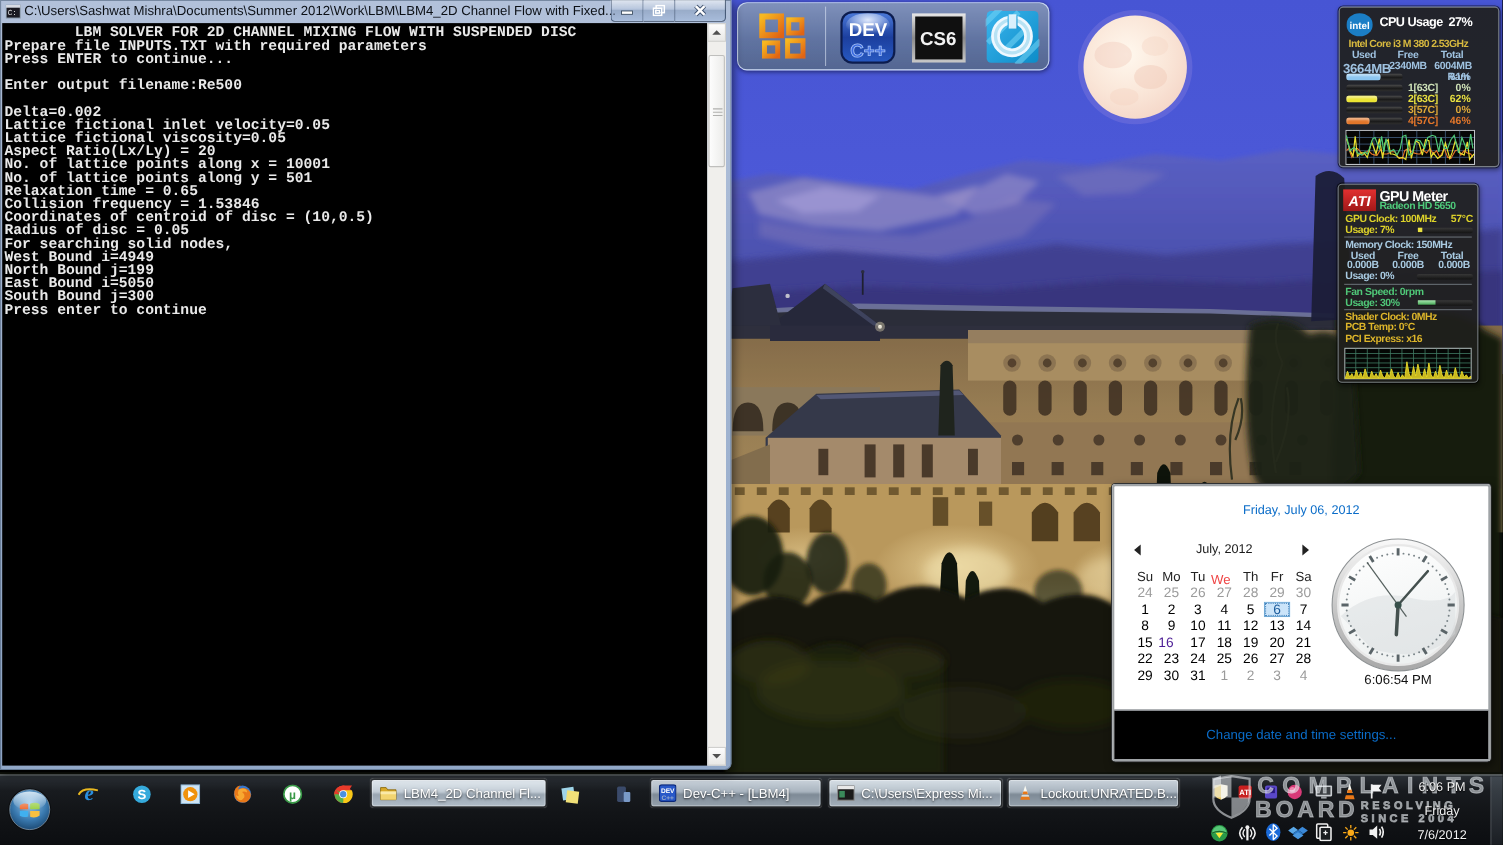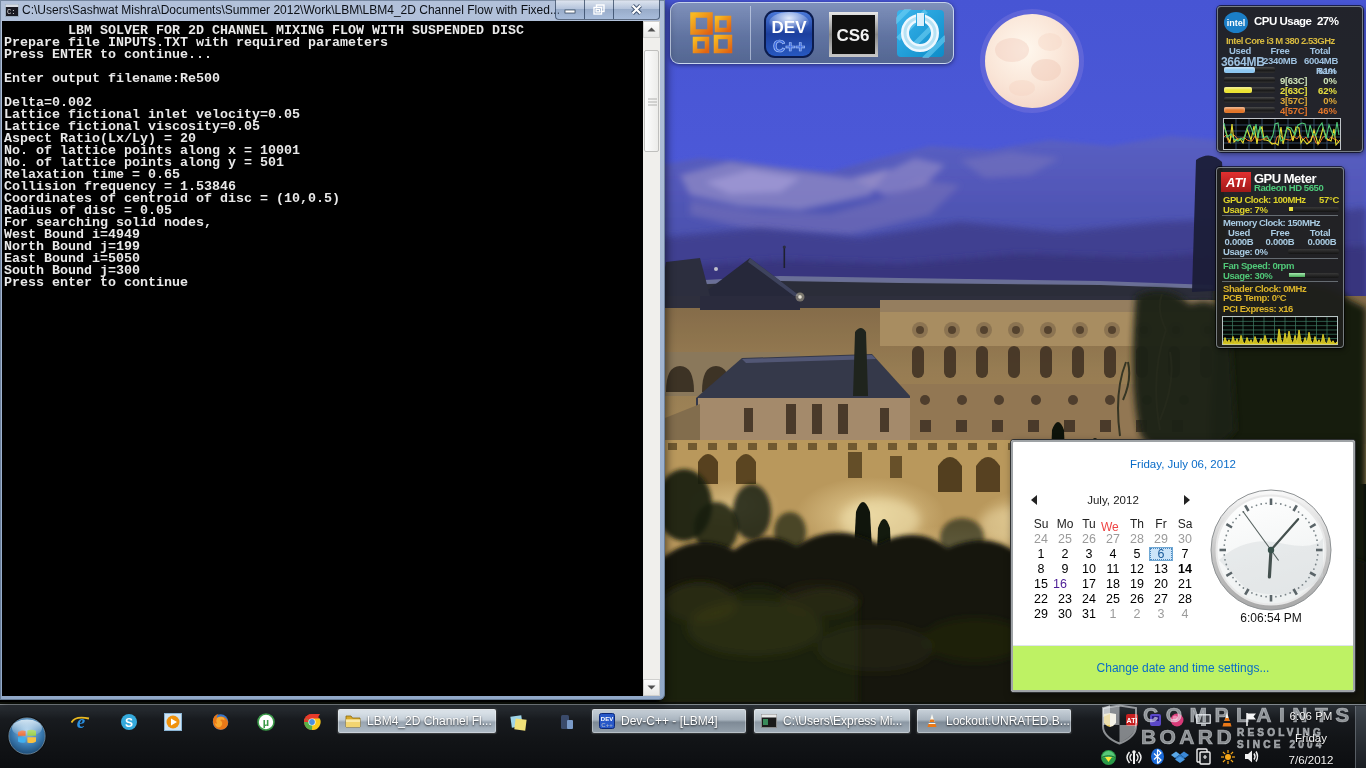--- a/index.html
+++ b/index.html
@@ -38,21 +38,21 @@
 
 .gadget{position:absolute;background:rgba(32,31,28,.92);border:1px solid rgba(190,200,210,.55);
  border-radius:4px;box-shadow:0 0 0 1px rgba(0,0,0,.6),1px 2px 5px rgba(0,0,0,.45);color:#fff;}
 #cpug{left:1217px;top:6px;width:144px;height:144px;}
 #gpug{left:1216px;top:167px;width:126px;height:179px;}
 .gtxt{position:absolute;white-space:nowrap;font-weight:bold;}
 
 
 #calpop{position:absolute;left:1011px;top:440px;width:344px;height:252px;background:#fff;
  border-radius:3px;box-shadow:0 0 0 1px #2f3133, inset 0 0 0 2px #9fa3a6, 2px 3px 9px rgba(0,0,0,.55);}
-#calfoot{position:absolute;left:2px;bottom:2px;width:340px;height:44px;background:#bef264;border-top:1px solid #dfe5ec;}
+#calfoot{position:absolute;left:2px;bottom:2px;width:340px;height:44px;background:#000000;border-top:1px solid #dfe5ec;}
 
 
 #taskbar{position:absolute;left:0;top:705px;width:1366px;height:63px;
  background:linear-gradient(#2b3036,#181b1f 22%,#121417 55%,#0c0e11);}
 #tbtopline{position:absolute;left:0;top:703.5px;width:1366px;height:1.5px;background:rgba(190,200,210,.65);}
 .winbtn{position:absolute;top:708px;height:26px;border-radius:3px;box-sizing:border-box;
  border:1px solid rgba(0,0,0,.75);box-shadow:inset 0 0 0 1px rgba(255,255,255,.35),0 0 1px rgba(255,255,255,.25);
  background:linear-gradient(#c9d2da,#a9b4bf 45%,#7e8a96 55%,#95a1ac);
  color:#fff;font-size:12px;display:flex;align-items:center;white-space:nowrap;overflow:hidden;}
 .winbtn .lbl{text-shadow:0 1px 2px rgba(0,0,0,.8);}
@@ -374,21 +374,21 @@
 <div class="gtxt" style="left:87px;top:37.5px;width:30px;text-align:center;font-size:9.5px;letter-spacing:-0.3px;color:#9fc2e0;">Total</div>
 <div class="gtxt" style="left:3px;top:47.5px;width:38px;text-align:left;font-size:12px;letter-spacing:-0.3px;color:#9fc2e0;">3664MB</div>
 <div class="gtxt" style="left:43px;top:47.5px;width:38px;text-align:center;font-size:9.5px;letter-spacing:-0.3px;color:#9fc2e0;">2340MB</div>
 <div class="gtxt" style="left:84px;top:47.5px;width:38px;text-align:center;font-size:9.5px;letter-spacing:-0.3px;color:#9fc2e0;">6004MB</div>
 <div class="abs" style="left:6px;top:60px;width:51px;height:6px;border-radius:2px;background:linear-gradient(#4c4c4c,#1a1a1a 55%,#303030);">
         <div style="position:absolute;left:0;top:0;width:31px;height:6px;border-radius:2px;background:linear-gradient(#8cc6f0,#8cc6f0);box-shadow:inset 0 2px 2px rgba(255,255,255,.45);"></div>
       </div>
 <div class="gtxt" style="left:62px;top:57.5px;font-size:9.5px;letter-spacing:-0.3px;color:#9fc2e0;padding-left:36px;">Ram</div>
 <div class="gtxt" style="left:88px;top:57.5px;width:31px;text-align:right;font-size:9.5px;color:#9fc2e0;">61%</div>
 <div class="abs" style="left:6px;top:70px;width:51px;height:6px;border-radius:2px;background:linear-gradient(#4c4c4c,#1a1a1a 55%,#303030);"></div>
-<div class="gtxt" style="left:62px;top:67.5px;font-size:9.5px;letter-spacing:-0.3px;color:#cfe2b8;">9[63C]</div>
+<div class="gtxt" style="left:62px;top:67.5px;font-size:9.5px;letter-spacing:-0.3px;color:#cfe2b8;">1[63C]</div>
 <div class="gtxt" style="left:88px;top:67.5px;width:31px;text-align:right;font-size:9.5px;color:#cfe2b8;">0%</div>
 <div class="abs" style="left:6px;top:80px;width:51px;height:6px;border-radius:2px;background:linear-gradient(#4c4c4c,#1a1a1a 55%,#303030);">
         <div style="position:absolute;left:0;top:0;width:28px;height:6px;border-radius:2px;background:linear-gradient(#ece433,#ece433);box-shadow:inset 0 2px 2px rgba(255,255,255,.45);"></div>
       </div>
 <div class="gtxt" style="left:62px;top:77.5px;font-size:9.5px;letter-spacing:-0.3px;color:#e8e040;">2[63C]</div>
 <div class="gtxt" style="left:88px;top:77.5px;width:31px;text-align:right;font-size:9.5px;color:#e8e040;">62%</div>
 <div class="abs" style="left:6px;top:90px;width:51px;height:6px;border-radius:2px;background:linear-gradient(#4c4c4c,#1a1a1a 55%,#303030);"></div>
 <div class="gtxt" style="left:62px;top:87.5px;font-size:9.5px;letter-spacing:-0.3px;color:#dda838;">3[57C]</div>
 <div class="gtxt" style="left:88px;top:87.5px;width:31px;text-align:right;font-size:9.5px;color:#dda838;">0%</div>
 <div class="abs" style="left:6px;top:100px;width:51px;height:6px;border-radius:2px;background:linear-gradient(#4c4c4c,#1a1a1a 55%,#303030);">
@@ -504,21 +504,21 @@
 <div class="gtxt" style="left:90px;top:106.5px;width:24px;height:14.5px;text-align:center;font-weight:normal;font-size:12.5px;line-height:14px;color:#000;">4</div>
 <div class="gtxt" style="left:114px;top:106.5px;width:24px;height:14.5px;text-align:center;font-weight:normal;font-size:12.5px;line-height:14px;color:#000;">5</div>
 <div class="gtxt" style="left:138px;top:106.5px;width:24px;height:14.5px;text-align:center;font-weight:normal;font-size:12.5px;line-height:14px;color:#000;background:#cbe4f9;box-shadow:inset 0 0 0 1px #70a8d4;outline:1px dotted #4a88c0;outline-offset:-2.5px;color:#1a5a9a;">6</div>
 <div class="gtxt" style="left:162px;top:106.5px;width:24px;height:14.5px;text-align:center;font-weight:normal;font-size:12.5px;line-height:14px;color:#000;">7</div>
 <div class="gtxt" style="left:18px;top:121.5px;width:24px;height:14.5px;text-align:center;font-weight:normal;font-size:12.5px;line-height:14px;color:#000;">8</div>
 <div class="gtxt" style="left:42px;top:121.5px;width:24px;height:14.5px;text-align:center;font-weight:normal;font-size:12.5px;line-height:14px;color:#000;">9</div>
 <div class="gtxt" style="left:66px;top:121.5px;width:24px;height:14.5px;text-align:center;font-weight:normal;font-size:12.5px;line-height:14px;color:#000;">10</div>
 <div class="gtxt" style="left:90px;top:121.5px;width:24px;height:14.5px;text-align:center;font-weight:normal;font-size:12.5px;line-height:14px;color:#000;">11</div>
 <div class="gtxt" style="left:114px;top:121.5px;width:24px;height:14.5px;text-align:center;font-weight:normal;font-size:12.5px;line-height:14px;color:#000;">12</div>
 <div class="gtxt" style="left:138px;top:121.5px;width:24px;height:14.5px;text-align:center;font-weight:normal;font-size:12.5px;line-height:14px;color:#000;">13</div>
-<div class="gtxt" style="left:162px;top:121.5px;width:24px;height:14.5px;text-align:center;font-weight:bold;font-size:12.5px;line-height:14px;color:#000;">14</div>
+<div class="gtxt" style="left:162px;top:121.5px;width:24px;height:14.5px;text-align:center;font-weight:normal;font-size:12.5px;line-height:14px;color:#000;">14</div>
 <div class="gtxt" style="left:18px;top:136.5px;width:24px;height:14.5px;text-align:center;font-weight:normal;font-size:12.5px;line-height:14px;color:#000;">15</div>
 <div class="gtxt" style="left:42px;top:136.5px;width:24px;height:14.5px;text-align:left;font-weight:normal;font-size:12.5px;line-height:14px;color:#4c1d95;">16</div>
 <div class="gtxt" style="left:66px;top:136.5px;width:24px;height:14.5px;text-align:center;font-weight:normal;font-size:12.5px;line-height:14px;color:#000;">17</div>
 <div class="gtxt" style="left:90px;top:136.5px;width:24px;height:14.5px;text-align:center;font-weight:normal;font-size:12.5px;line-height:14px;color:#000;">18</div>
 <div class="gtxt" style="left:114px;top:136.5px;width:24px;height:14.5px;text-align:center;font-weight:normal;font-size:12.5px;line-height:14px;color:#000;">19</div>
 <div class="gtxt" style="left:138px;top:136.5px;width:24px;height:14.5px;text-align:center;font-weight:normal;font-size:12.5px;line-height:14px;color:#000;">20</div>
 <div class="gtxt" style="left:162px;top:136.5px;width:24px;height:14.5px;text-align:center;font-weight:normal;font-size:12.5px;line-height:14px;color:#000;">21</div>
 <div class="gtxt" style="left:18px;top:151.5px;width:24px;height:14.5px;text-align:center;font-weight:normal;font-size:12.5px;line-height:14px;color:#000;">22</div>
 <div class="gtxt" style="left:42px;top:151.5px;width:24px;height:14.5px;text-align:center;font-weight:normal;font-size:12.5px;line-height:14px;color:#000;">23</div>
 <div class="gtxt" style="left:66px;top:151.5px;width:24px;height:14.5px;text-align:center;font-weight:normal;font-size:12.5px;line-height:14px;color:#000;">24</div>

